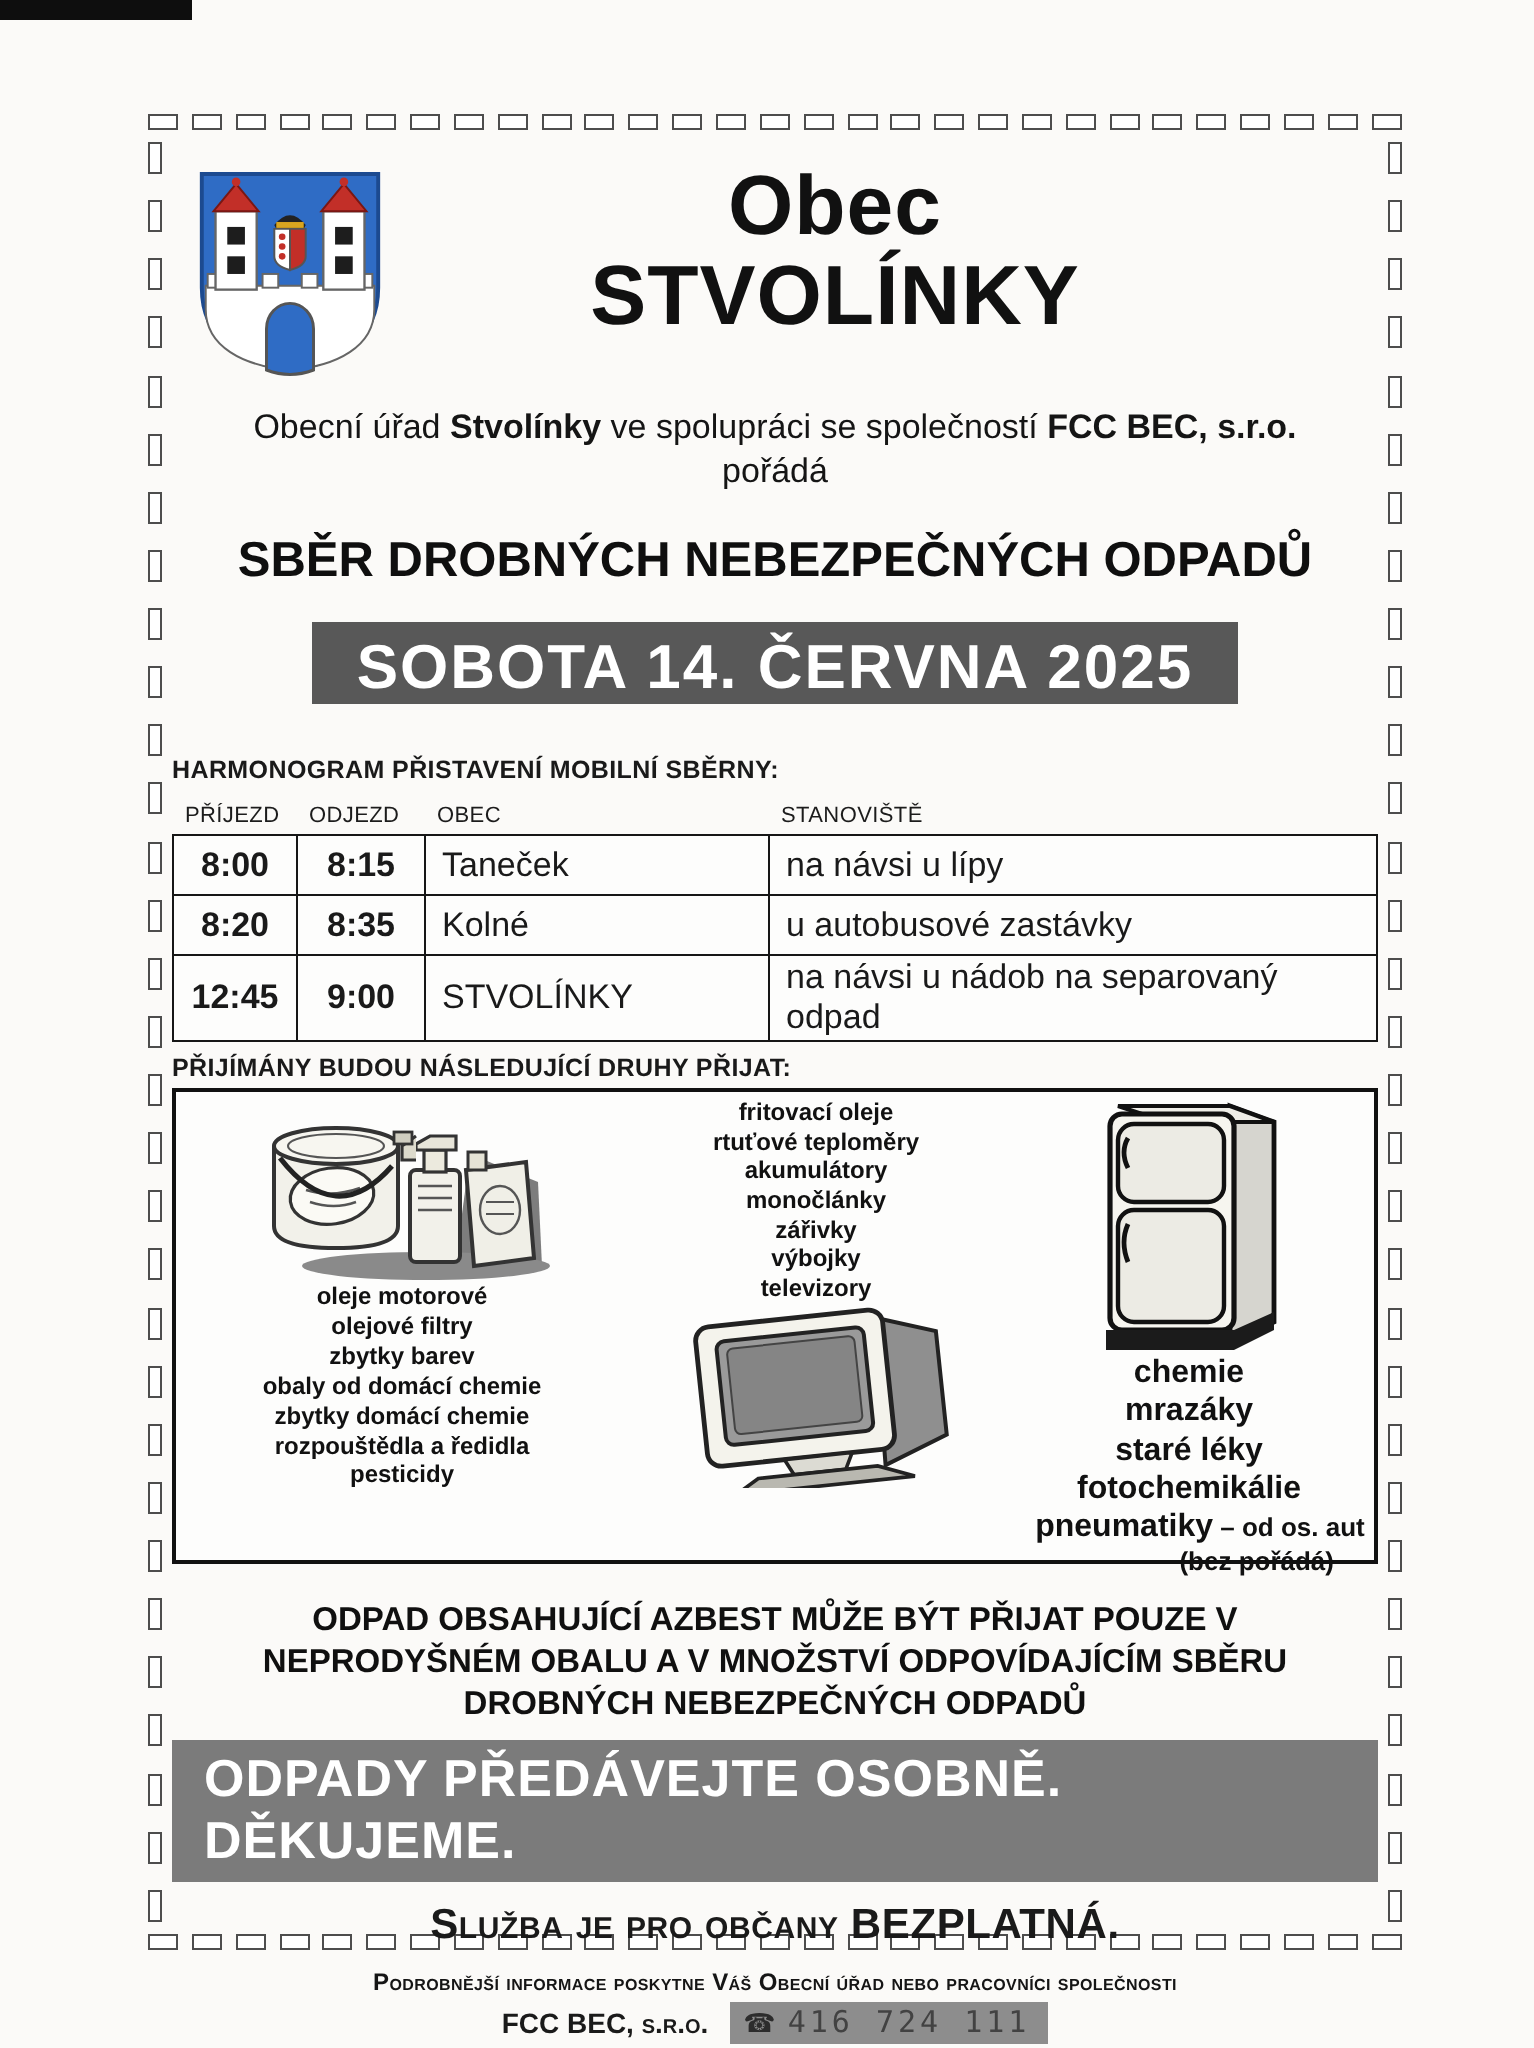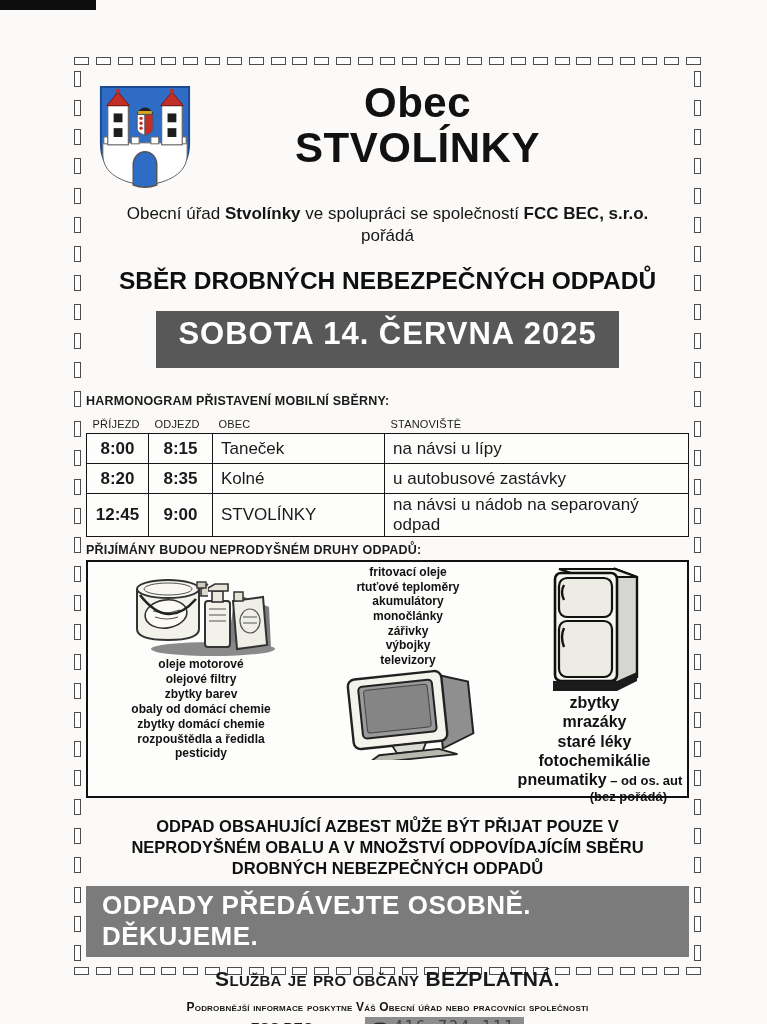--- a/index.html
+++ b/index.html
@@ -32,21 +32,21 @@
 
   .intro{margin-top:10px;text-align:center;font-size:17px;line-height:1.3;color:#151515;}
   .intro b{font-weight:700;}
 
   .event-title{margin-top:20px;text-align:center;font-size:24.5px;font-weight:800;color:#0f0f0f;}
 
   .date-banner{
     margin:16px auto 0 auto;width:fit-content;
     background:var(--date-banner-bg,#585858);color:#fff;
     font-size:31px;font-weight:800;letter-spacing:1px;
-    padding:5px 22px 16px 22px;
+    padding:5px 22px 0 22px;
   }
 
   .section-label{margin-top:26px;font-size:12.5px;font-weight:800;letter-spacing:.2px;}
 
   
   table.sched{width:100%;border-collapse:collapse;margin-top:10px;table-layout:fixed;}
   table.sched col.c1{width:62px;} table.sched col.c2{width:64px;}
   table.sched col.c3{width:172px;}
   table.sched th{
     border:none;font-weight:400;font-size:11px;text-align:left;
@@ -316,21 +316,21 @@
         </tr>
         <tr>
           <td class="t-time">12:45</td>
           <td class="t-time">9:00</td>
           <td class="t-obec">STVOLÍNKY</td>
           <td class="t-loc">na návsi u nádob na separovaný odpad</td>
         </tr>
       </tbody>
     </table>
 
-    <div class="section-label second">PŘIJÍMÁNY BUDOU NEPRODYŠNÉM DRUHY ODPADŮ:</div>
+    <div class="section-label second">PŘIJÍMÁNY BUDOU NÁSLEDUJÍCÍ DRUHY PŘIJAT:</div>
 
     <div class="waste-box">
 
       <div class="wcol left">
         <svg class="art" width="168" height="92" viewBox="0 0 168 92">
           <polygon points="118,28 152,42 154,84 110,88" fill="#7d7d7d"></polygon>
           <ellipse cx="96" cy="84" rx="62" ry="7" fill="#8a8a8a"></ellipse>
           <path d="M20,24 v40 q0,11 31,11 q31,0 31,-11 v-40" fill="#f2f1ea" stroke="#333" stroke-width="2"></path>
           <ellipse cx="51" cy="24" rx="31" ry="9" fill="#f7f6f0" stroke="#333" stroke-width="2"></ellipse>
           <ellipse cx="51" cy="24" rx="24" ry="6" fill="none" stroke="#555" stroke-width="1"></ellipse>
@@ -386,21 +386,21 @@
           <polygon points="72,4 94,12 94,112 72,122" fill="#d6d5cf" stroke="#111" stroke-width="2.4"></polygon>
           <polygon points="16,4 72,4 94,12 40,12" fill="#efeee8" stroke="#111" stroke-width="2"></polygon>
           <rect x="12" y="8" width="62" height="108" rx="6" fill="#f6f5ef" stroke="#111" stroke-width="2.6"></rect>
           <rect x="16" y="13" width="53" height="39" rx="8" fill="#ecebe4" stroke="#111" stroke-width="2.2"></rect>
           <path d="M21,20 q-4,7 0,15" stroke="#111" stroke-width="2.4" fill="none"></path>
           <rect x="16" y="56" width="53" height="56" rx="8" fill="#ecebe4" stroke="#111" stroke-width="2.2"></rect>
           <path d="M21,63 q-4,9 0,19" stroke="#111" stroke-width="2.4" fill="none"></path>
           <polygon points="10,116 74,116 94,107 94,116 74,126 10,126" fill="#1b1b1b"></polygon>
         </svg>
         <div class="wlist">
-          <div>zbytky</div>
+          <div>chemie</div>
           <div>mrazáky</div>
           <div>staré léky</div>
           <div>fotochemikálie</div>
           <div class="tyres"><span>pneumatiky</span><span class="suffix"> – od os. aut</span></div>
           <div class="tyre-note">(bez pořádá)</div>
         </div>
       </div>
     </div>
 
     <div class="asbest">

